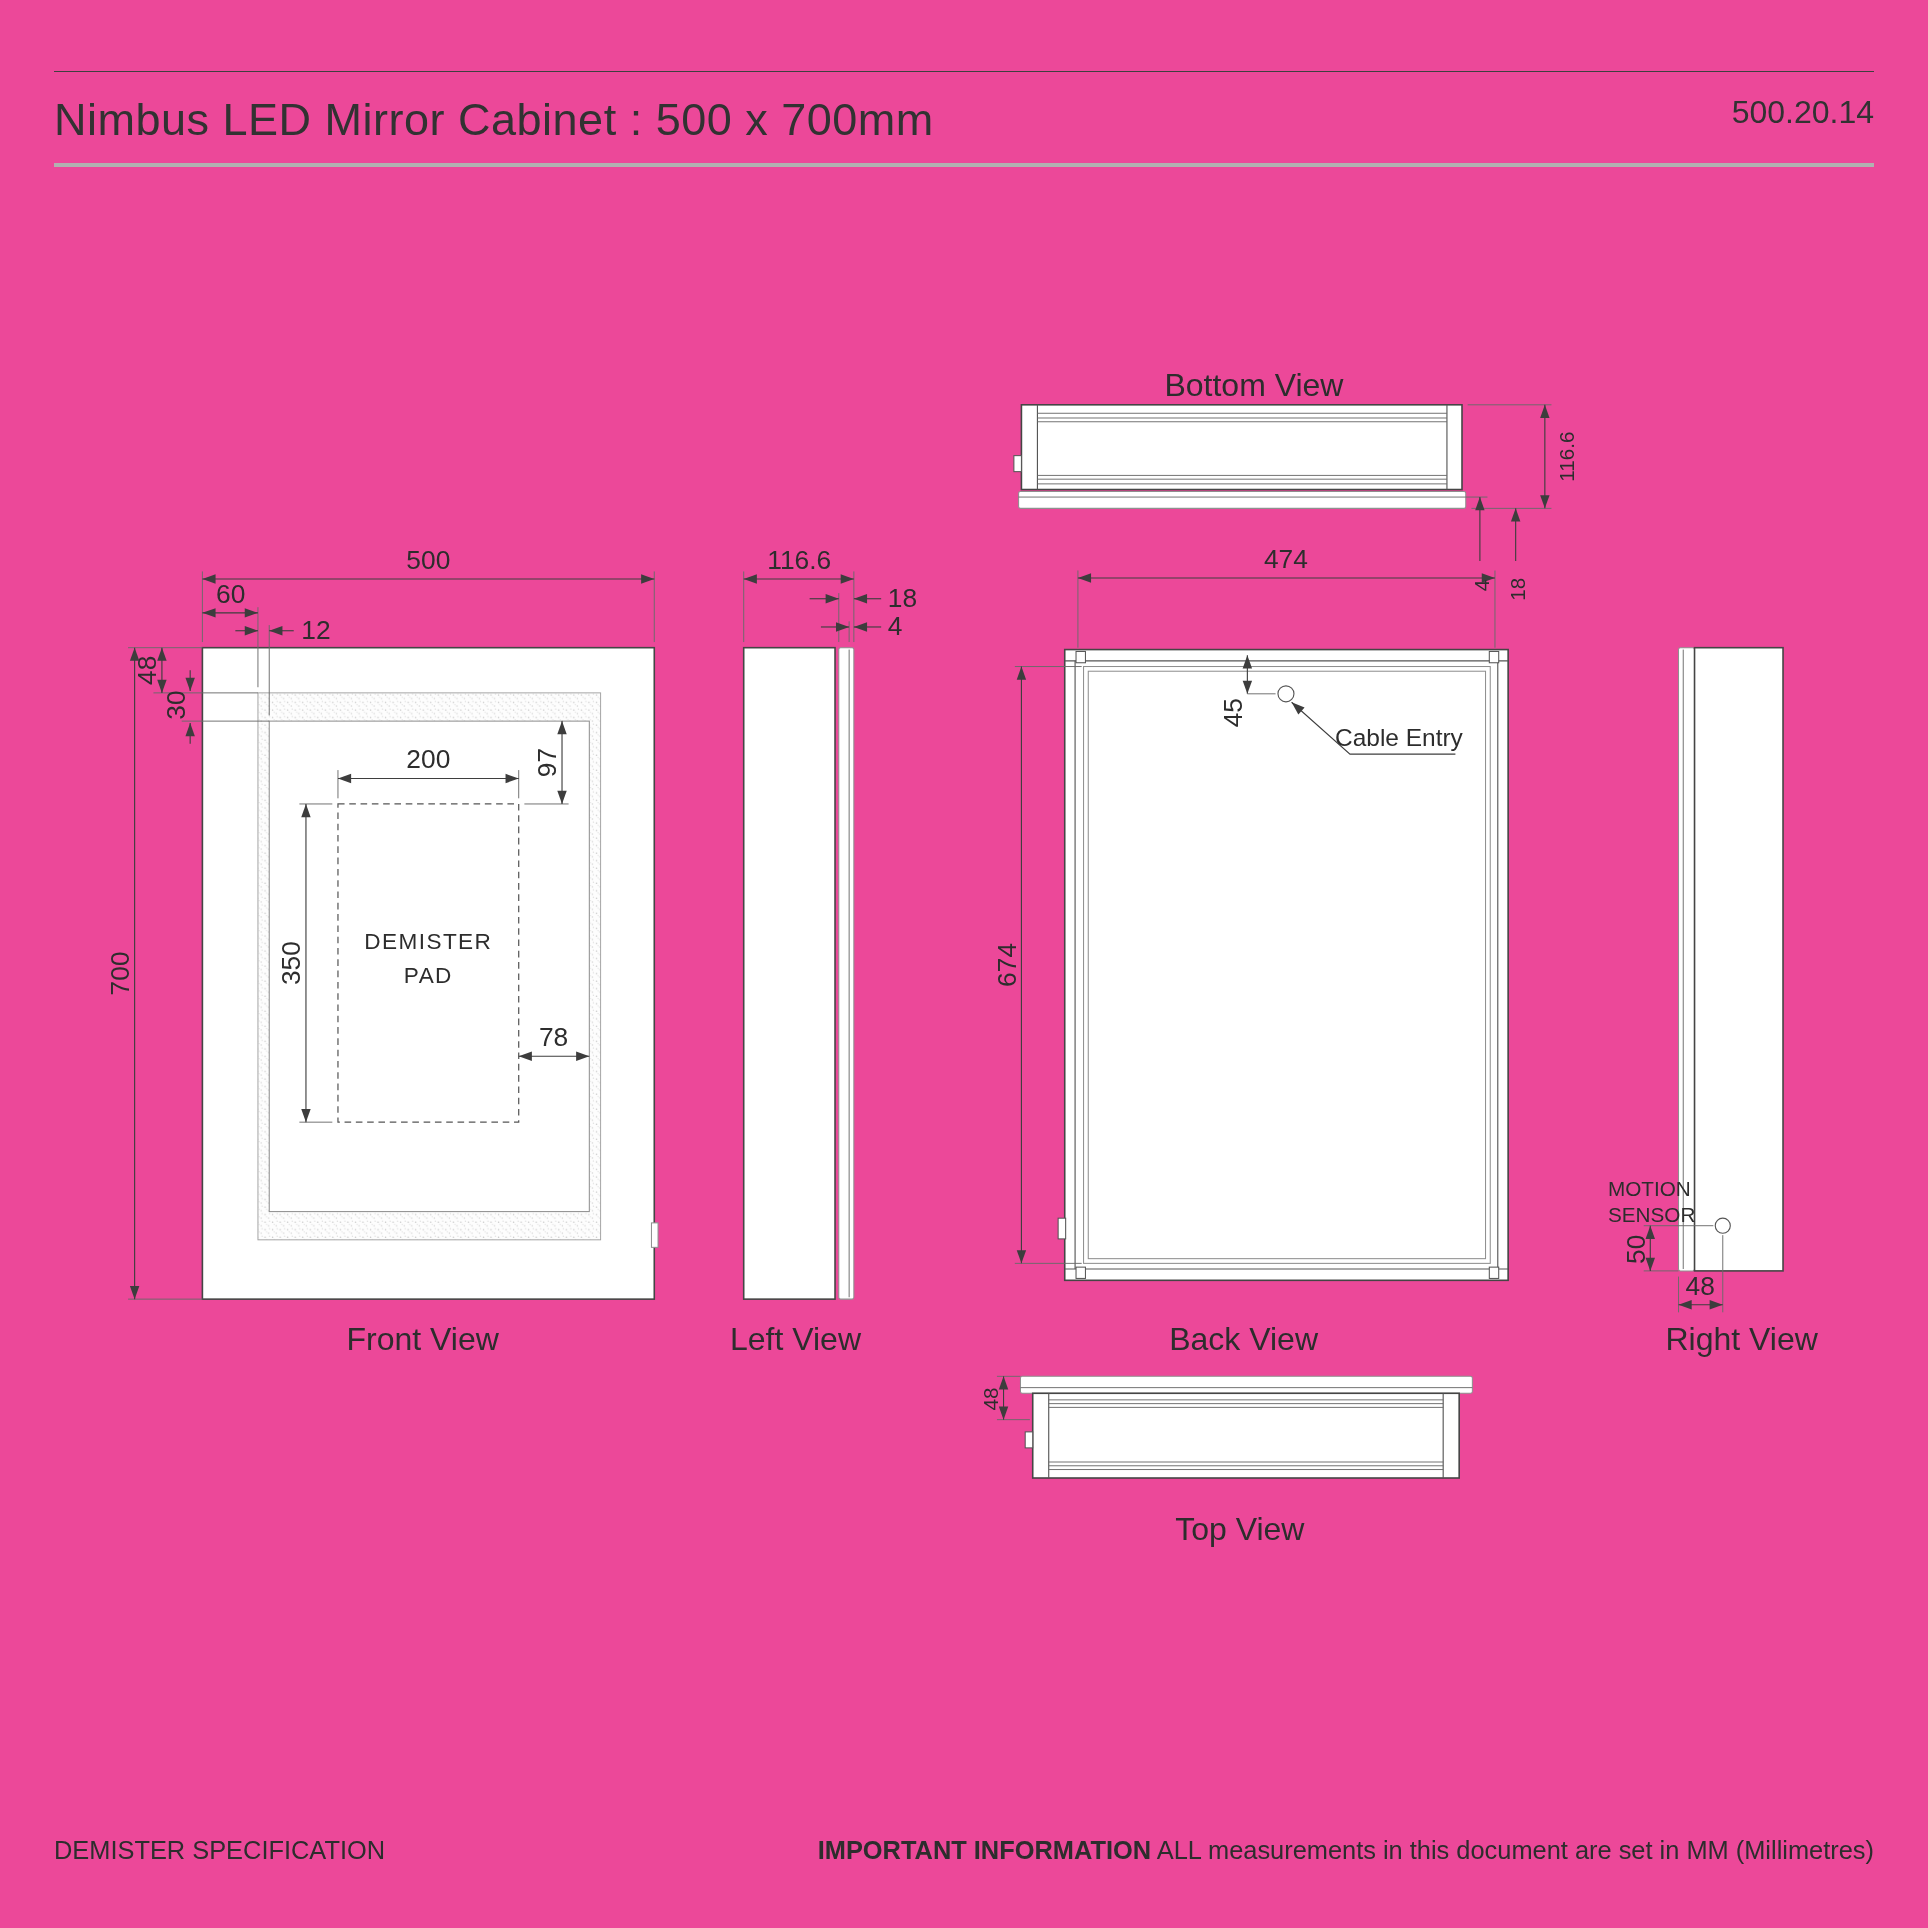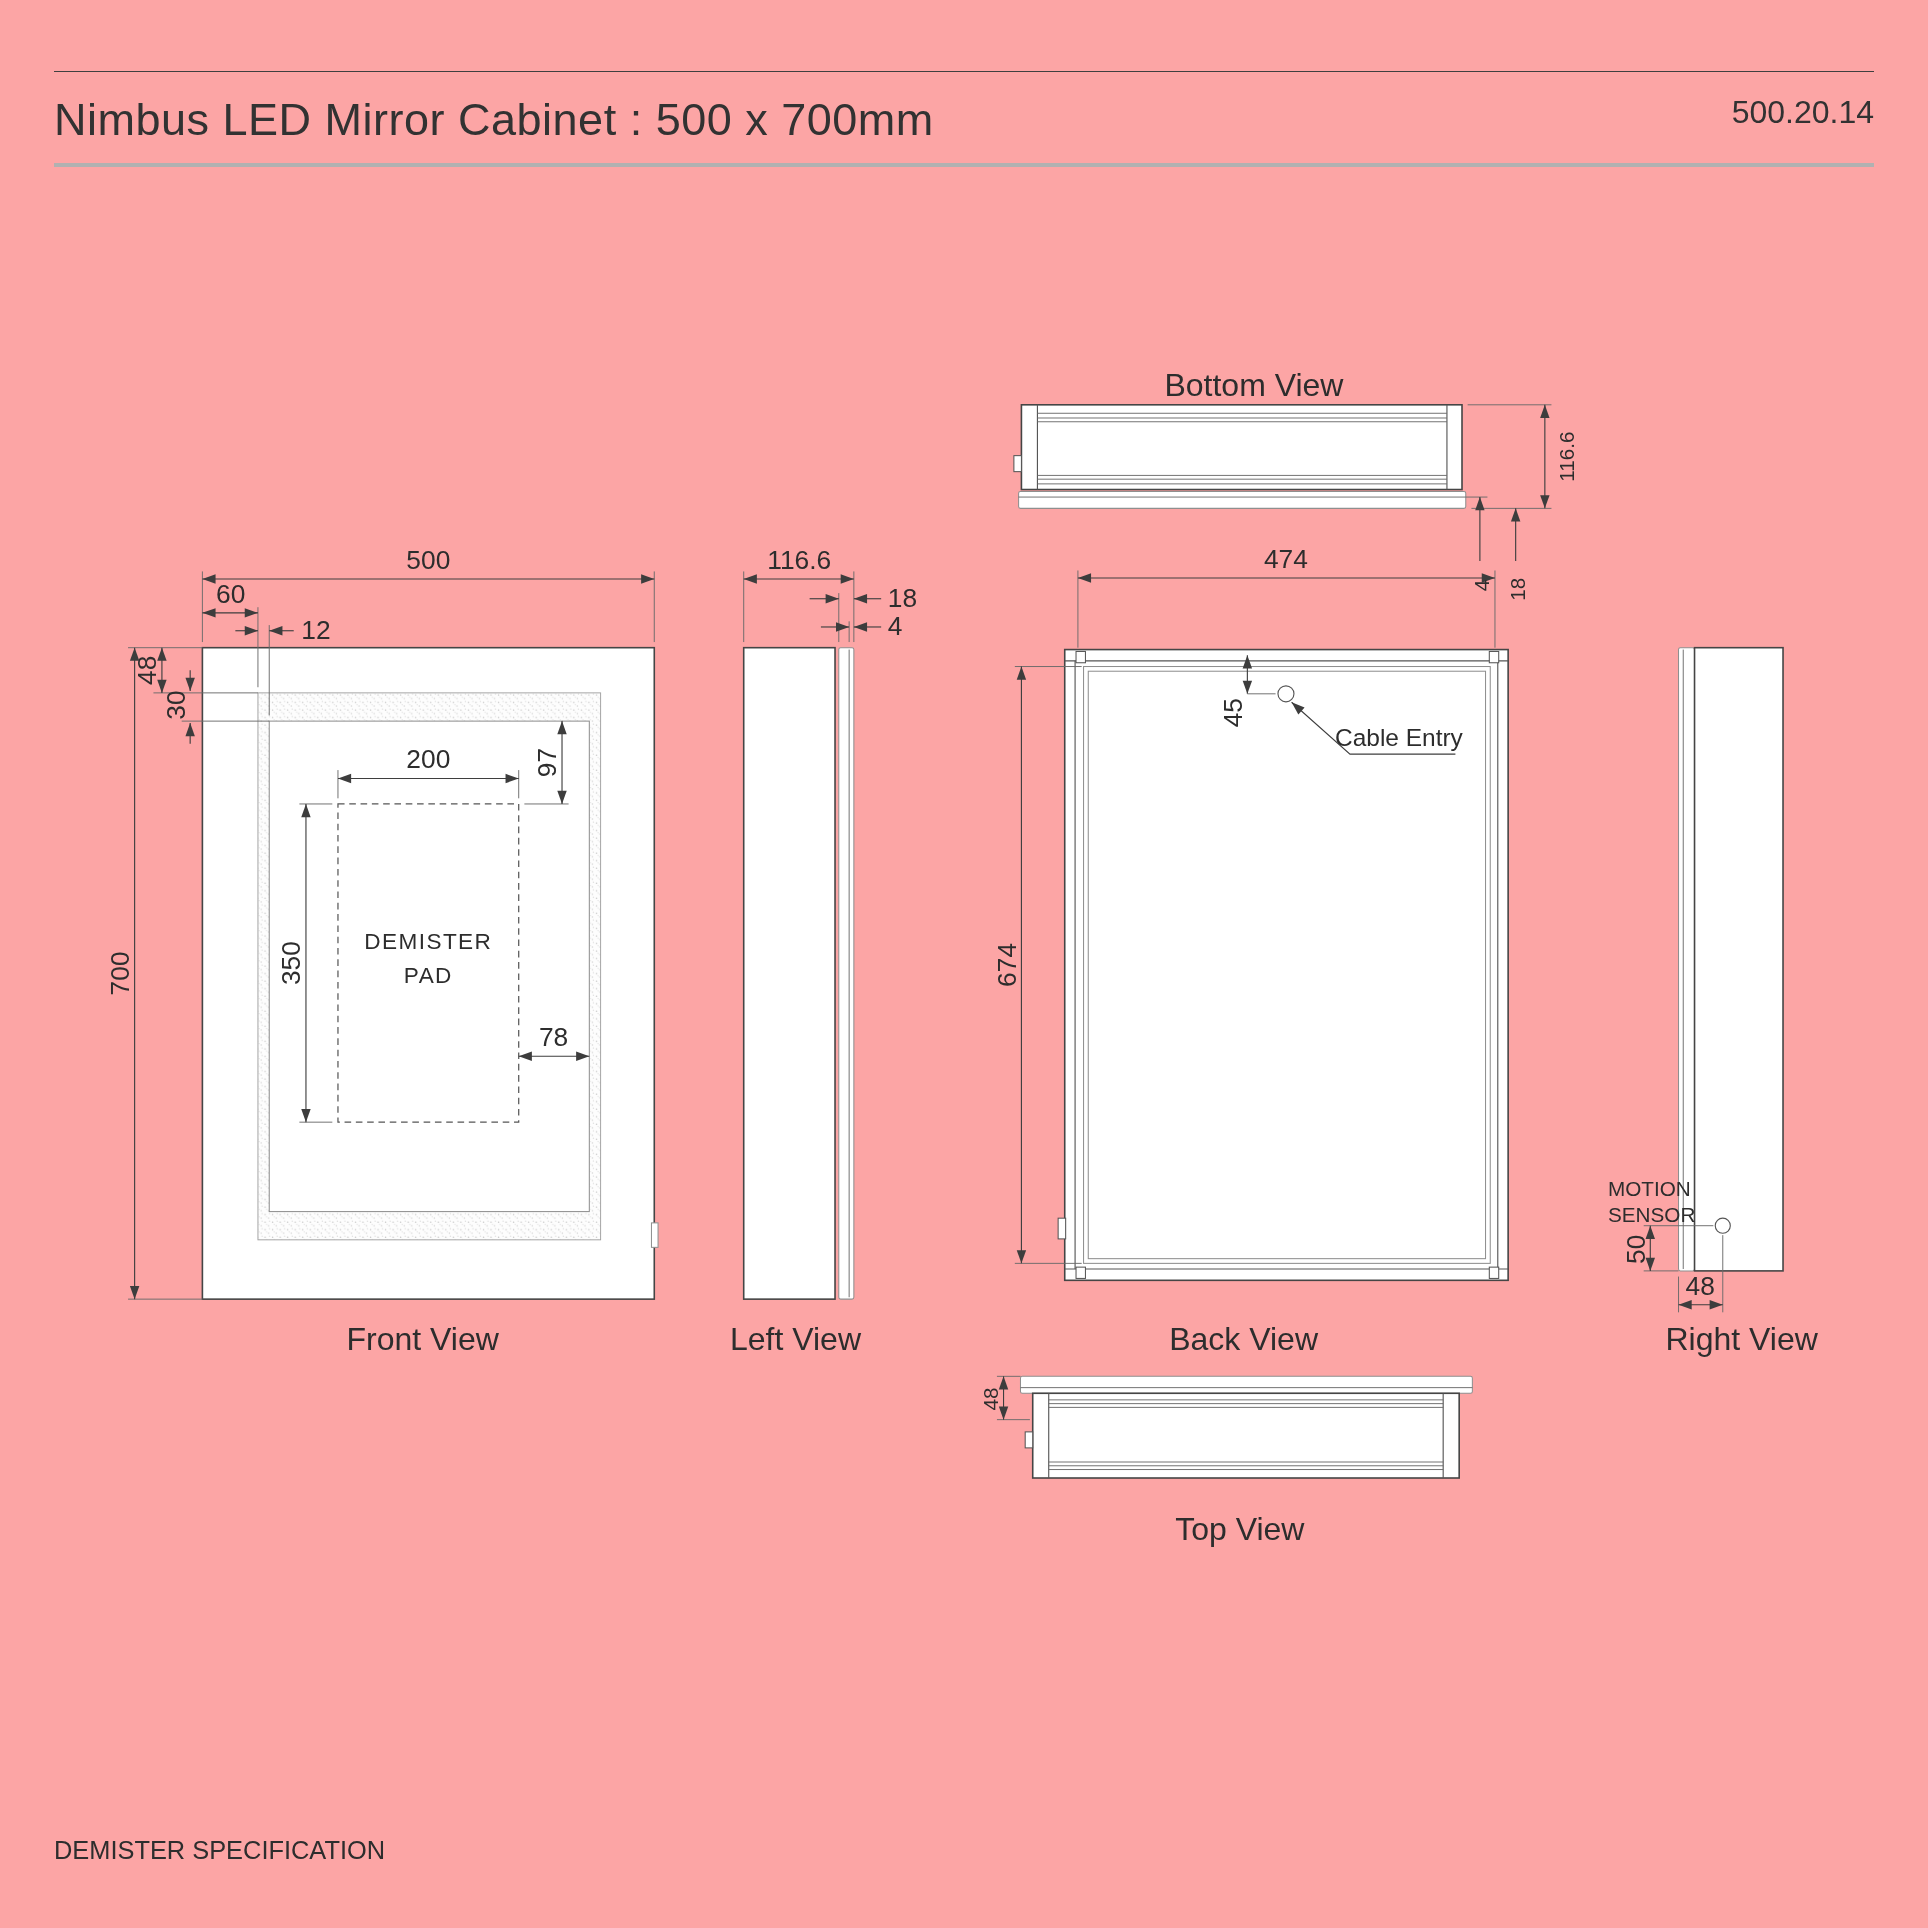--- a/index.html
+++ b/index.html
@@ -1,16 +1,16 @@
 <!DOCTYPE html>
 <html style="font-size:15px"><head>
 <meta charset="utf-8">
 <style>
   html,body{margin:0;padding:0;background:#ffffff;}
-  .page{position:relative;width:1928px;height:1928px;background:#fca5a5;
+  .page{position:relative;width:1928px;height:1928px;background:#ec4899;
         font-family:"Liberation Sans",sans-serif;color:#2d2d2d;overflow:hidden;}
   .rule-top{position:absolute;left:54px;right:54px;top:71px;height:0;border-top:1.9px solid #3f3f3f;}
   .rule-bot{position:absolute;left:54px;right:54px;top:163px;height:3.8px;background:#b1b1b1;}
   .title{position:absolute;left:54px;top:94px;font-size:45px;letter-spacing:0.5px;color:#323232;}
   .docnum{position:absolute;right:54px;top:94px;font-size:32px;color:#323232;}
   .foot-left{position:absolute;left:54px;top:1836px;font-size:25.4px;color:#2d2d2d;}
   .foot-right{position:absolute;right:54px;top:1836px;font-size:25.4px;color:#2d2d2d;}
   .foot-right b{font-weight:bold;}
   svg.draw{position:absolute;left:0;top:0;width:1928px;height:1928px;}
   
@@ -241,15 +241,16 @@
       <line class="e" x1="1059" y1="1462" x2="1084" y2="1462"></line>
       <line class="e" x1="1059" y1="1508" x2="1094" y2="1508"></line>
       <line class="d" x1="1066" y1="1462" x2="1066" y2="1508" marker-start="url(#arr)" marker-end="url(#arr)"></line>
       <text class="sm mid" transform="translate(1060,1486) rotate(-90)">48</text>
 
       <text class="lbl mid" x="1317" y="1636">Top View</text>
     </g>
   </svg>
 
   <div class="foot-left">DEMISTER SPECIFICATION</div>
+  <div class="foot-right"><b>IMPORTANT INFORMATION</b><span> ALL measurements in this document are set in MM (Millimetres)</span></div>
 
 </div>
 
 
 </body></html>

